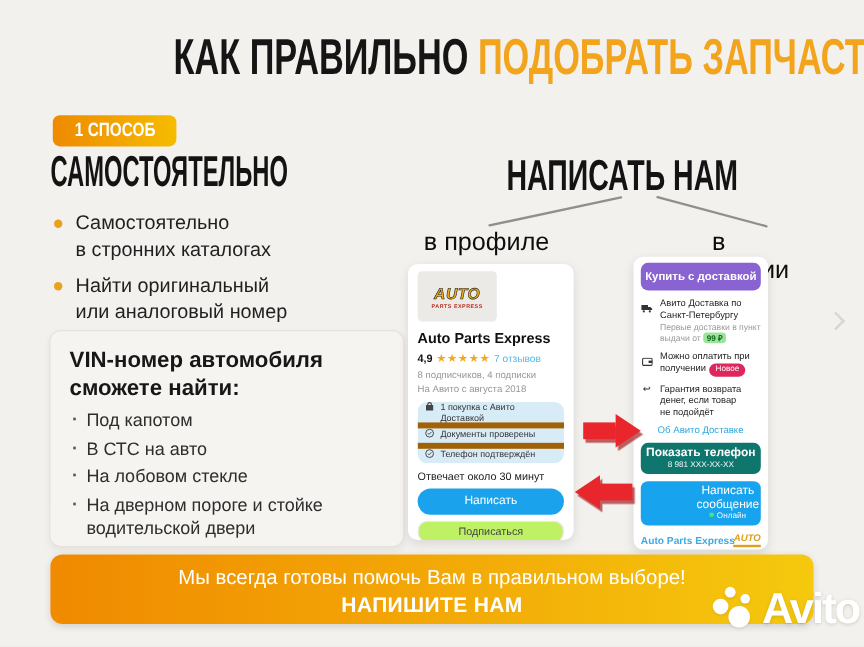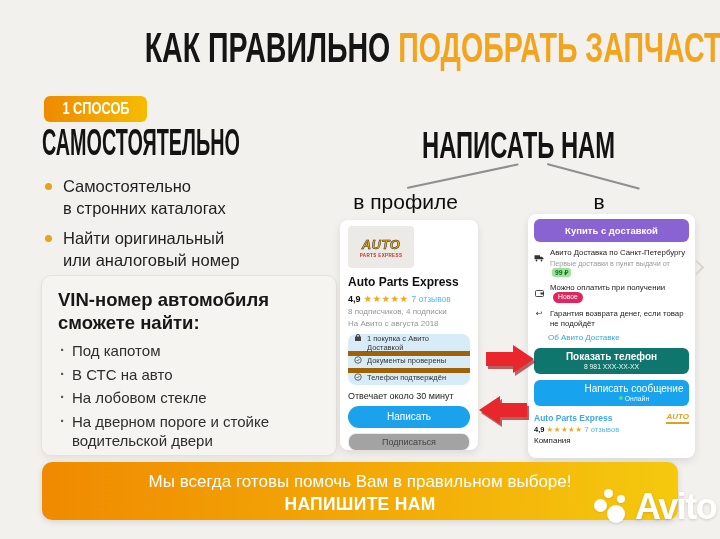--- a/index.html
+++ b/index.html
@@ -47,40 +47,40 @@
   .vline-l { left:407px; top:187px; width:114px; transform:rotate(-12deg); transform-origin:left center; }
   .vline-r { left:547px; top:163px; width:96px; transform:rotate(15deg); transform-origin:left center; }
 
   .sublabel { position:absolute; font-size:21px; color:#0D0D0D; text-align:center; }
   .lbl-profile { left:348px; top:190px; width:115px; }
   .lbl-listing { left:532px; top:190px; width:134px; }
 
   
   .card { position:absolute; background:#fff; border-radius:8px; box-shadow:0 3px 9px rgba(0,0,0,.10); }
   .pcard { left:340px; top:220px; width:138px; height:230px; padding:6px 8px; overflow:hidden; }
-  .lcard { left:528px; top:214px; width:167px; height:244px; padding:5px 6px; overflow:hidden; }
+  .lcard { left:528px; top:214px; width:112px; height:244px; padding:5px 6px; overflow:hidden; }
 
   
   .plogo { width:66px; height:42px; background:#ECEAE7; border-radius:4px; display:flex; flex-direction:column; align-items:center; justify-content:center; }
   .plogo-main { font-size:13px; font-weight:900; font-style:italic; color:#F3AE14; -webkit-text-stroke:.5px #1c1c1c; letter-spacing:.5px; }
   .plogo-sub { font-size:4.5px; font-weight:bold; color:#BF3026; letter-spacing:.4px; margin-top:1px; }
   .pname { margin-top:7px; font-size:12px; font-weight:bold; color:#101010; }
   .rating-row { margin-top:4px; display:flex; align-items:center; gap:3px; }
   .r-num { font-size:9px; font-weight:bold; color:#111; }
   .r-stars { font-size:9.5px; color:#F5A81C; letter-spacing:.5px; }
   .r-reviews { font-size:8.5px; color:#53B9EA; }
   .pgray { margin-top:3px; font-size:8px; color:#979797; }
   .pfeat { margin-top:6px; border-radius:8px; overflow:hidden; }
   .prow { height:17px; background:#D8ECF8; display:flex; gap:5px; padding:0 6px; font-size:7.5px; color:#333; }
   .prow + .prow { border-top:5px solid #a16207; }
   .prow svg { flex:none; }
   .presp { margin-top:6px; font-size:9px; color:#222; }
   .btn { text-align:center; color:#fff; }
   .pwrite { margin-top:5px; height:22px; line-height:22px; border-radius:11px; background:#1AA3EC; font-size:10px; }
-  .psub { margin-top:5px; height:18px; line-height:16px; border-radius:8px; background:#a3a3a3; border:1px solid #E9E9E9; font-size:9px; color:#444; text-align:center; }
+  .psub { margin-top:5px; height:18px; line-height:16px; border-radius:8px; background:#bef264; border:1px solid #E9E9E9; font-size:9px; color:#444; text-align:center; }
 
   
   .buy { height:23px; line-height:23px; border-radius:6px; background:#8A63D2; font-size:9.5px; font-weight:600; }
   .lrow { display:flex; gap:6px; margin-top:6px; align-items:flex-start; }
   .lrow .lic { flex:none; width:10px; text-align:center; color:#333; }
   .lrow-title { font-size:7.8px; color:#1D1D1D; line-height:1.25; }
   .lrow-sub { margin-top:1px; font-size:7.2px; color:#9B9B9B; }
   .badge-price { display:inline-block; background:#9BE49B; color:#14691F; font-size:6.8px; font-weight:bold; border-radius:3px; padding:0 3px; margin-left:2px; }
   .badge-new { display:inline-block; background:#E0265E; color:#fff; font-size:6.8px; border-radius:7px; padding:1px 5px; margin-left:3px; }
   .pre { white-space:pre-line; }

